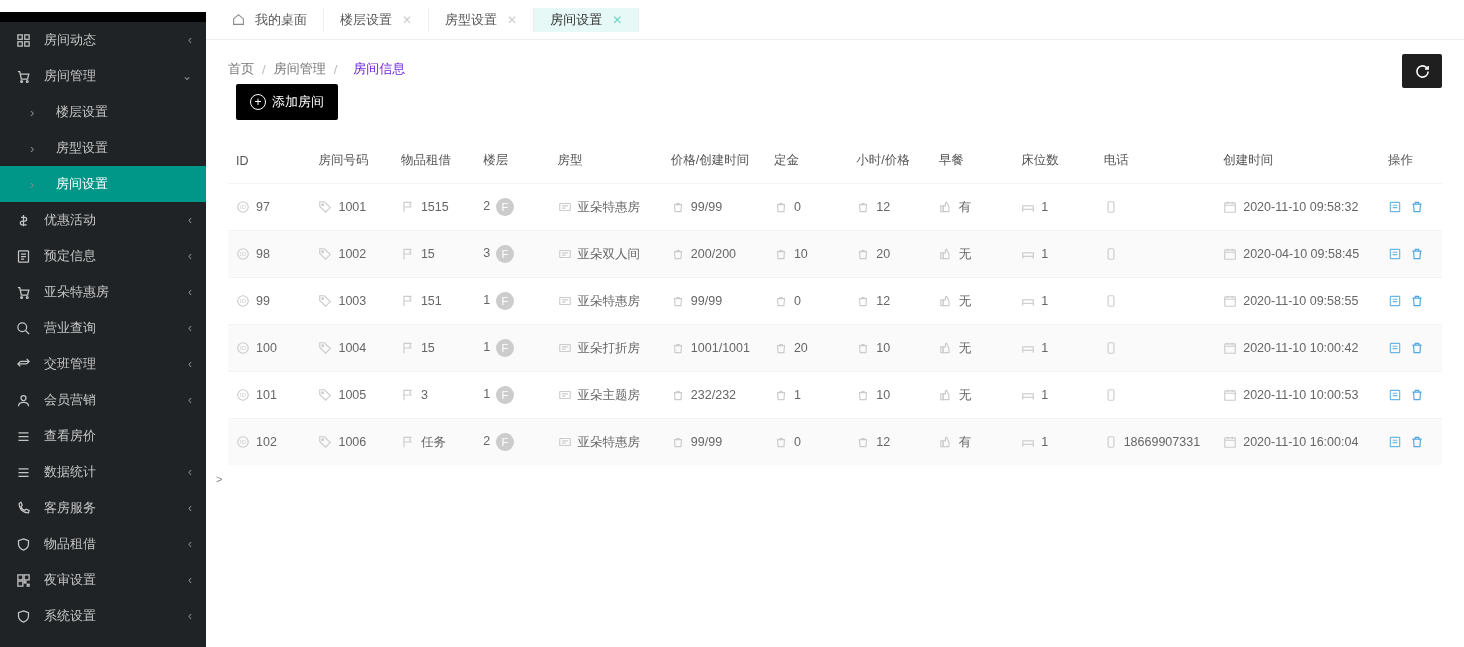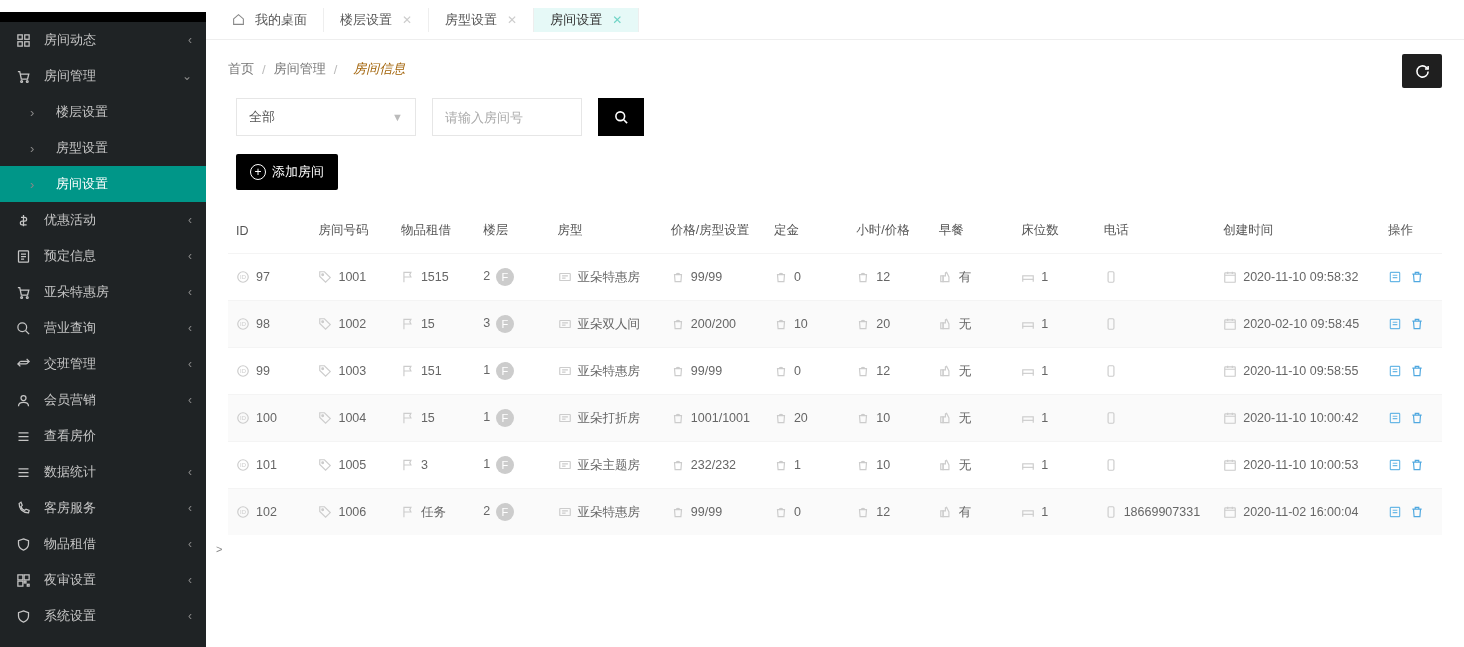--- a/index.html
+++ b/index.html
@@ -22,21 +22,21 @@
 .tab{height:24px;line-height:40px;padding:0 16px;font-size:13px;color:#555;display:flex;align-items:center;gap:6px;border-right:1px solid #eee;cursor:pointer;}
 .tab.first .ico{margin-right:4px;color:#888;}
 .tab .close{color:#ccc;font-size:12px;margin-left:4px;}
 .tab.active{background:#e6f9f7;color:#333;}
 .tab.active .close{color:#6fd4c6;}
 
 .content{flex:1;padding:20px 22px;overflow:auto;position:relative;}
 .crumb{display:flex;align-items:center;color:#777;font-size:13px;margin-bottom:6px;}
 .crumb span{margin:0 8px;color:#bbb;}
 .crumb a{color:#777;}
-.crumb .cur{color:#a16207;font-style:italic;}
+.crumb .cur{color:#6d28d9;}
 .refresh-btn{position:absolute;right:22px;top:14px;width:40px;height:34px;background:#1f1f1f;color:#fff;display:flex;align-items:center;justify-content:center;border-radius:2px;cursor:pointer;}
 
 .card{background:#fff;border-radius:2px;}
 .filterbar{display:flex;align-items:center;gap:16px;padding:14px 0 18px 8px;}
 .select{width:180px;height:38px;border:1px solid #e6e6e6;display:flex;align-items:center;padding:0 12px;background:#fff;color:#555;cursor:pointer;}
 .select .caret{margin-left:auto;color:#bbb;font-size:11px;}
 .input{width:150px;height:38px;border:1px solid #e6e6e6;padding:0 12px;font-size:13px;color:#333;}
 .input::placeholder{color:#aaa;}
 .sbtn{width:46px;height:38px;background:#000;color:#fff;display:flex;align-items:center;justify-content:center;cursor:pointer;}
 .addbtn{height:36px;padding:0 14px;background:#000;color:#fff;display:flex;align-items:center;gap:6px;font-size:13px;cursor:pointer;border-radius:2px;margin-left:8px;margin-bottom:18px;width:fit-content;}
@@ -274,33 +274,20 @@
 
       <div class="crumb">
         <a>首页</a>
           <span>/</span>
         <a>房间管理</a>
           <span>/</span>
         <span class="cur">房间信息</span>
       </div>
 
       <div class="card">
-        <div class="filterbar">
-          <div class="select">
-            <span>全部</span>
-            <span class="caret">▼</span>
-          </div>
-          <input class="input" placeholder="请输入房间号" style="">
-          <div class="sbtn">
-            <svg width="15" height="15" viewBox="0 0 24 24" fill="none" stroke="#fff" stroke-width="2.5">
-                <circle cx="10" cy="10" r="7"></circle>
-                <path d="M21 21l-5.5-5.5"></path>
-              </svg>
-          </div>
-        </div>
 
         <div class="addbtn">
           <span class="plus">+</span>
           <span>添加房间</span>
         </div>
 
         <table class="tbl">
           <colgroup>
             <col class="c-id">
               <col class="c-no">
@@ -316,21 +303,21 @@
               <col class="c-time">
               <col class="c-op">
           </colgroup>
           <thead>
               <tr id="thead-row">
                 <th>ID</th>
                 <th>房间号码</th>
                 <th>物品租借</th>
                 <th>楼层</th>
                 <th>房型</th>
-                <th>价格/房型设置</th>
+                <th>价格/创建时间</th>
                 <th>定金</th>
                 <th>小时/价格</th>
                 <th>早餐</th>
                 <th>床位数</th>
                 <th>电话</th>
                 <th>创建时间</th>
                 <th>操作</th>
               </tr>
             </thead>
           <tbody id="tbody">
@@ -474,21 +461,21 @@
     <td><span class="cell-ico">
                     <svg width="14" height="14" viewBox="0 0 24 24" fill="none" stroke="#ccc" stroke-width="2">
                       <rect x="7" y="3" width="10" height="18" rx="2"></rect>
                     </svg>
                   </span><span></span></td>
     <td><span class="cell-ico">
                     <svg width="14" height="14" viewBox="0 0 24 24" fill="none" stroke="#ccc" stroke-width="2">
                       <rect x="3" y="5" width="18" height="16" rx="1"></rect>
                       <path d="M3 9h18M8 3v4M16 3v4"></path>
                     </svg>
-                  </span><span>2020-02-10 09:58:45</span></td>
+                  </span><span>2020-04-10 09:58:45</span></td>
     <td>
                   <div class="act">
       <span class="act-ico">
                       <svg width="14" height="14" viewBox="0 0 24 24" fill="none" stroke="#6ab8e6" stroke-width="2">
                         <rect x="4" y="4" width="16" height="16" rx="1"></rect>
                         <path d="M8 9h8M8 13h8"></path>
                       </svg>
                     </span>
       <span class="act-ico del">
                       <svg width="14" height="14" viewBox="0 0 24 24" fill="none" stroke="#4fa8e0" stroke-width="2">
@@ -802,21 +789,21 @@
     <td><span class="cell-ico">
                     <svg width="14" height="14" viewBox="0 0 24 24" fill="none" stroke="#ccc" stroke-width="2">
                       <rect x="7" y="3" width="10" height="18" rx="2"></rect>
                     </svg>
                   </span><span>18669907331</span></td>
     <td><span class="cell-ico">
                     <svg width="14" height="14" viewBox="0 0 24 24" fill="none" stroke="#ccc" stroke-width="2">
                       <rect x="3" y="5" width="18" height="16" rx="1"></rect>
                       <path d="M3 9h18M8 3v4M16 3v4"></path>
                     </svg>
-                  </span><span>2020-11-02 16:00:04</span></td>
+                  </span><span>2020-11-10 16:00:04</span></td>
     <td>
                   <div class="act">
       <span class="act-ico">
                       <svg width="14" height="14" viewBox="0 0 24 24" fill="none" stroke="#6ab8e6" stroke-width="2">
                         <rect x="4" y="4" width="16" height="16" rx="1"></rect>
                         <path d="M8 9h8M8 13h8"></path>
                       </svg>
                     </span>
       <span class="act-ico del">
                       <svg width="14" height="14" viewBox="0 0 24 24" fill="none" stroke="#4fa8e0" stroke-width="2">

